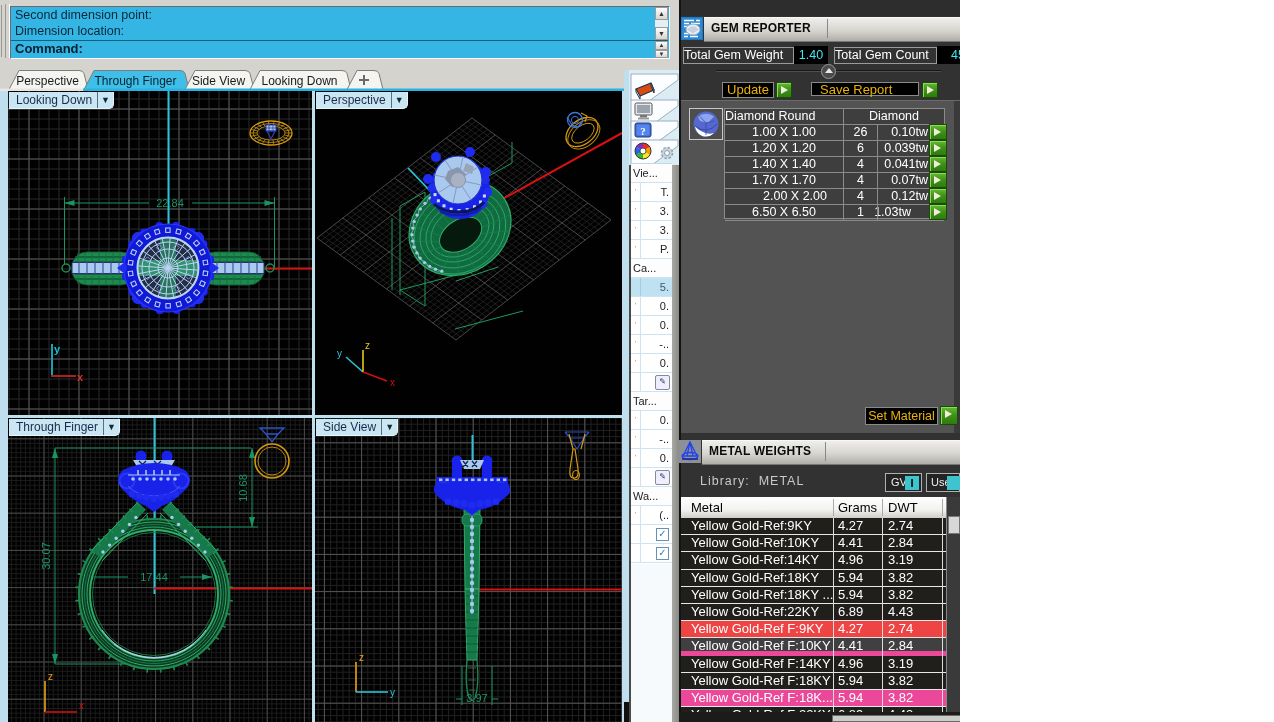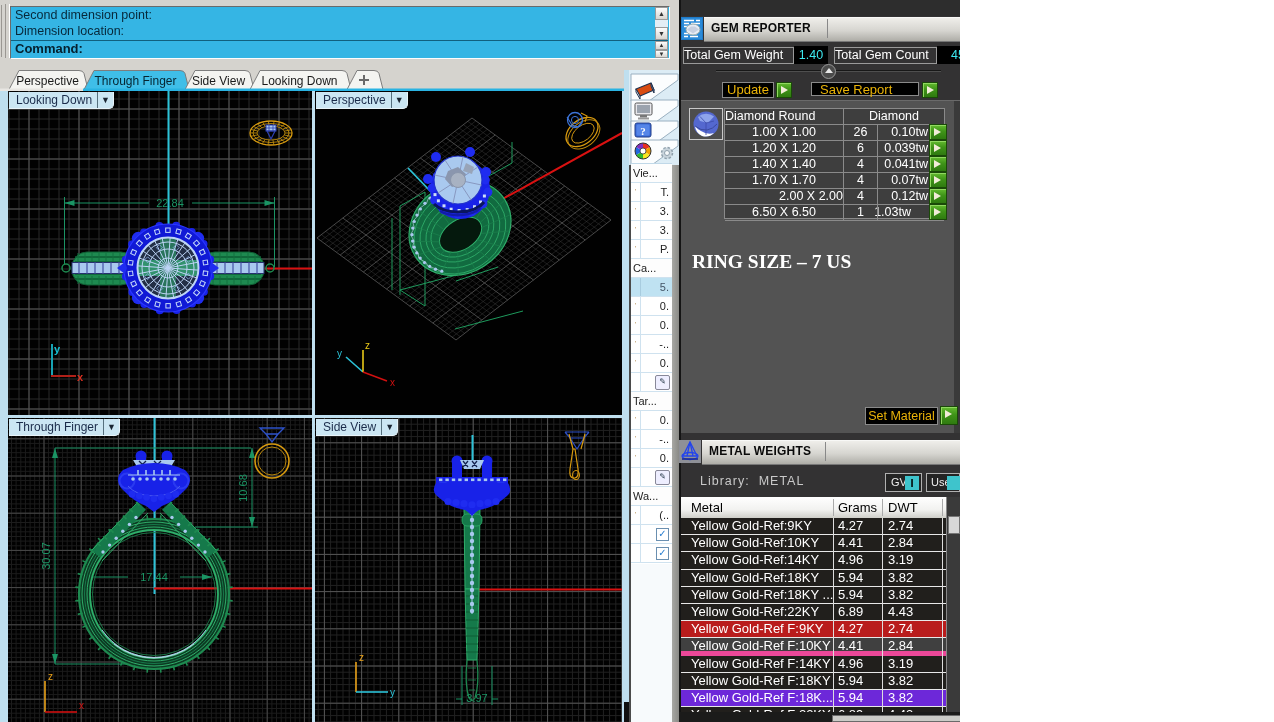--- a/index.html
+++ b/index.html
@@ -554,39 +554,38 @@
         <span style="position:absolute;left:153px;width:50px;text-align:right">0.041tw</span>
       </div>
       <div style="position:absolute;left:152px;top:48px;width:1px;height:16px;background:#8a8a8a"></div>
       <div style="position:absolute;left:0;top:64px;width:100%;height:15px;border-bottom:1px solid #8a8a8a;line-height:15px">
         <span style="position:absolute;left:0;width:118px;text-align:center">1.70 X 1.70</span>
         <span style="position:absolute;left:119px;width:33px;text-align:center">4</span>
         <span style="position:absolute;left:153px;width:50px;text-align:right">0.07tw</span>
       </div>
       <div style="position:absolute;left:152px;top:64px;width:1px;height:16px;background:#8a8a8a"></div>
       <div style="position:absolute;left:0;top:80px;width:100%;height:15px;border-bottom:1px solid #8a8a8a;line-height:15px">
-        <span style="position:absolute;left:0;width:118px;text-align:right">2.00 X 2.00</span>
+        <span style="position:absolute;left:11px;width:118px;text-align:center">2.00 X 2.00</span>
         <span style="position:absolute;left:119px;width:33px;text-align:center">4</span>
         <span style="position:absolute;left:153px;width:50px;text-align:right">0.12tw</span>
       </div>
       <div style="position:absolute;left:152px;top:80px;width:1px;height:16px;background:#8a8a8a"></div>
       <div style="position:absolute;left:0;top:96px;width:100%;height:15px;border-bottom:1px solid #8a8a8a;line-height:15px">
         <span style="position:absolute;left:0;width:118px;text-align:center">6.50 X 6.50</span>
         <span style="position:absolute;left:119px;width:33px;text-align:center">1</span>
         <span style="position:absolute;left:136px;width:50px;text-align:right">1.03tw</span>
       </div>
       <div style="position:absolute;left:152px;top:96px;width:1px;height:16px;background:#8a8a8a"></div>
     </div>
     <div class="grn" style="left:929px;top:124px;width:16px;height:14px"></div>
     <div class="grn" style="left:929px;top:140px;width:16px;height:14px"></div>
     <div class="grn" style="left:929px;top:156px;width:16px;height:14px"></div>
     <div class="grn" style="left:929px;top:172px;width:16px;height:14px"></div>
     <div class="grn" style="left:929px;top:188px;width:16px;height:14px"></div>
     <div class="grn" style="left:929px;top:204px;width:16px;height:14px"></div>
-    <div class="abs" style="left:692px;top:251px;width:260px;color:#fff;font-family:'Liberation Serif',serif;font-weight:bold;font-size:19.5px;letter-spacing:0px">RING SIZE – 7 US</div>
     <div class="blk" style="left:865px;top:407px;width:71px;height:16px;line-height:16px;text-align:center">Set Material</div>
     <div class="grn" style="left:940px;top:406px;width:16px;height:17px"></div>
     <div class="abs" style="left:702px;top:440px;width:258px;height:23px;background:linear-gradient(#efeeea,#d6d5d0 55%,#aeada7);border-top:1px solid #f8f8f6;border-bottom:1px solid #777"></div>
     <div class="abs" style="left:825px;top:442px;width:1px;height:19px;background:#888"></div>
     <div class="abs" style="left:709px;top:444px;color:#0a0a0a;font-size:12px;font-weight:bold;letter-spacing:0.2px">METAL WEIGHTS</div>
     <svg class="abs" style="left:679px;top:440px" width="23" height="24">
 <rect width="22" height="23" fill="#8e9097"></rect>
 <g fill="none" stroke="#2244ee" stroke-width="1.3">
 <path d="M11 2L4 16h14z"></path>
         <ellipse cx="11" cy="16" rx="8" ry="3.5"></ellipse>
@@ -647,21 +646,21 @@
         <span style="position:absolute;left:261px;top:0;width:1px;height:17.2px;background:#ddd"></span>
       </div>
       <div style="position:absolute;left:0;top:107.0px;width:265px;height:17.2px;background:#211f1c;color:#fff;border-bottom:1px solid #e8e8e8;box-sizing:border-box">
         <span style="position:absolute;left:10px;line-height:16px">Yellow Gold-Ref:22KY</span>
         <span style="position:absolute;left:157px;line-height:16px">6.89</span>
         <span style="position:absolute;left:207px;line-height:16px">4.43</span>
         <span style="position:absolute;left:152px;top:0;width:1px;height:17.2px;background:#ddd"></span>
         <span style="position:absolute;left:201px;top:0;width:1px;height:17.2px;background:#ddd"></span>
         <span style="position:absolute;left:261px;top:0;width:1px;height:17.2px;background:#ddd"></span>
       </div>
-      <div style="position:absolute;left:0;top:124.2px;width:265px;height:17.2px;background:#b91c1c;color:#fff;border-bottom:1px solid #e8e8e8;box-sizing:border-box">
+      <div style="position:absolute;left:0;top:124.2px;width:265px;height:17.2px;background:#ef4444;color:#fff;border-bottom:1px solid #e8e8e8;box-sizing:border-box">
         <span style="position:absolute;left:10px;line-height:16px">Yellow Gold-Ref F:9KY</span>
         <span style="position:absolute;left:157px;line-height:16px">4.27</span>
         <span style="position:absolute;left:207px;line-height:16px">2.74</span>
         <span style="position:absolute;left:152px;top:0;width:1px;height:17.2px;background:#ddd"></span>
         <span style="position:absolute;left:201px;top:0;width:1px;height:17.2px;background:#ddd"></span>
         <span style="position:absolute;left:261px;top:0;width:1px;height:17.2px;background:#ddd"></span>
       </div>
       <div style="position:absolute;left:0;top:141.4px;width:265px;height:17.2px;background:#404040;color:#fff;border-bottom:5px solid #ec4899;box-sizing:border-box">
         <span style="position:absolute;left:10px;line-height:16px">Yellow Gold-Ref F:10KY</span>
         <span style="position:absolute;left:157px;line-height:16px">4.41</span>
@@ -679,21 +678,21 @@
         <span style="position:absolute;left:261px;top:0;width:1px;height:17.2px;background:#ddd"></span>
       </div>
       <div style="position:absolute;left:0;top:175.8px;width:265px;height:17.2px;background:#211f1c;color:#fff;border-bottom:1px solid #e8e8e8;box-sizing:border-box">
         <span style="position:absolute;left:10px;line-height:16px">Yellow Gold-Ref F:18KY</span>
         <span style="position:absolute;left:157px;line-height:16px">5.94</span>
         <span style="position:absolute;left:207px;line-height:16px">3.82</span>
         <span style="position:absolute;left:152px;top:0;width:1px;height:17.2px;background:#ddd"></span>
         <span style="position:absolute;left:201px;top:0;width:1px;height:17.2px;background:#ddd"></span>
         <span style="position:absolute;left:261px;top:0;width:1px;height:17.2px;background:#ddd"></span>
       </div>
-      <div style="position:absolute;left:0;top:193.0px;width:265px;height:17.2px;background:#6d28d9;color:#fff;border-bottom:1px solid #e8e8e8;box-sizing:border-box">
+      <div style="position:absolute;left:0;top:193.0px;width:265px;height:17.2px;background:#ec4899;color:#fff;border-bottom:1px solid #e8e8e8;box-sizing:border-box">
         <span style="position:absolute;left:10px;line-height:16px">Yellow Gold-Ref F:18K...</span>
         <span style="position:absolute;left:157px;line-height:16px">5.94</span>
         <span style="position:absolute;left:207px;line-height:16px">3.82</span>
         <span style="position:absolute;left:152px;top:0;width:1px;height:17.2px;background:#ddd"></span>
         <span style="position:absolute;left:201px;top:0;width:1px;height:17.2px;background:#ddd"></span>
         <span style="position:absolute;left:261px;top:0;width:1px;height:17.2px;background:#ddd"></span>
       </div>
       <div style="position:absolute;left:0;top:210.2px;width:265px;height:17.2px;background:#211f1c;color:#fff;border-bottom:1px solid #e8e8e8;box-sizing:border-box">
         <span style="position:absolute;left:10px;line-height:16px">Yellow Gold-Ref F:22KY</span>
         <span style="position:absolute;left:157px;line-height:16px">6.89</span>

